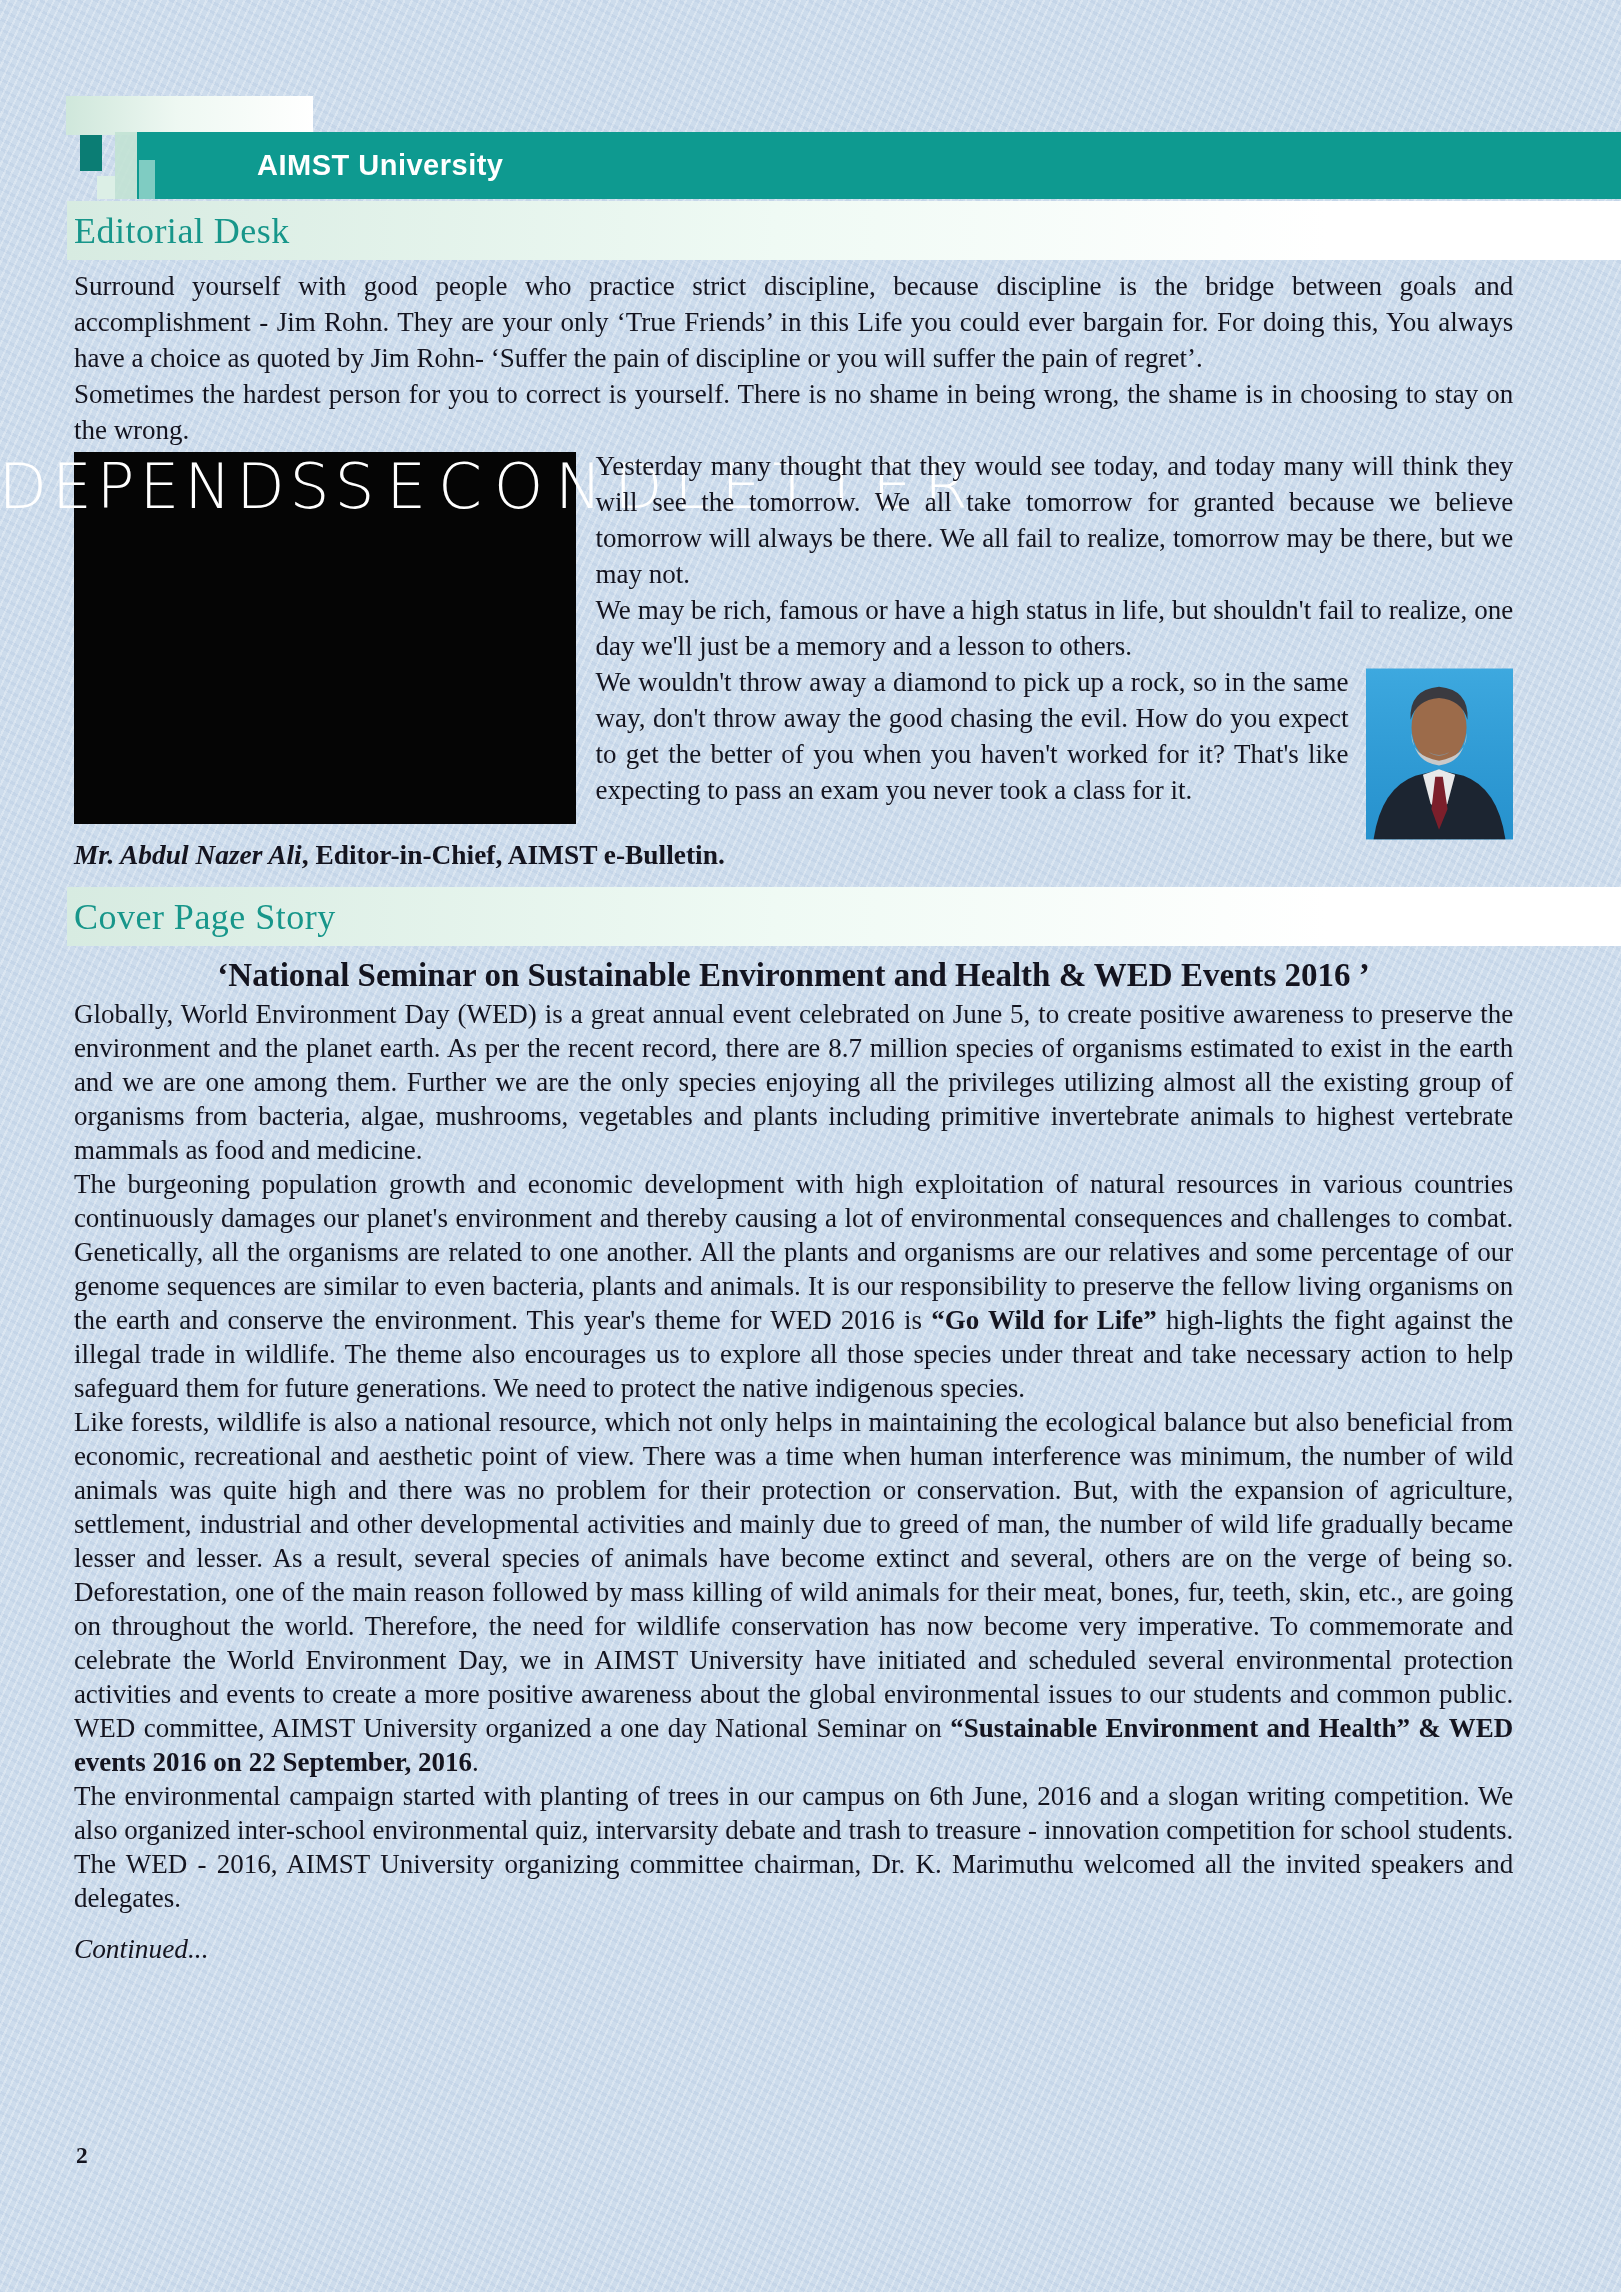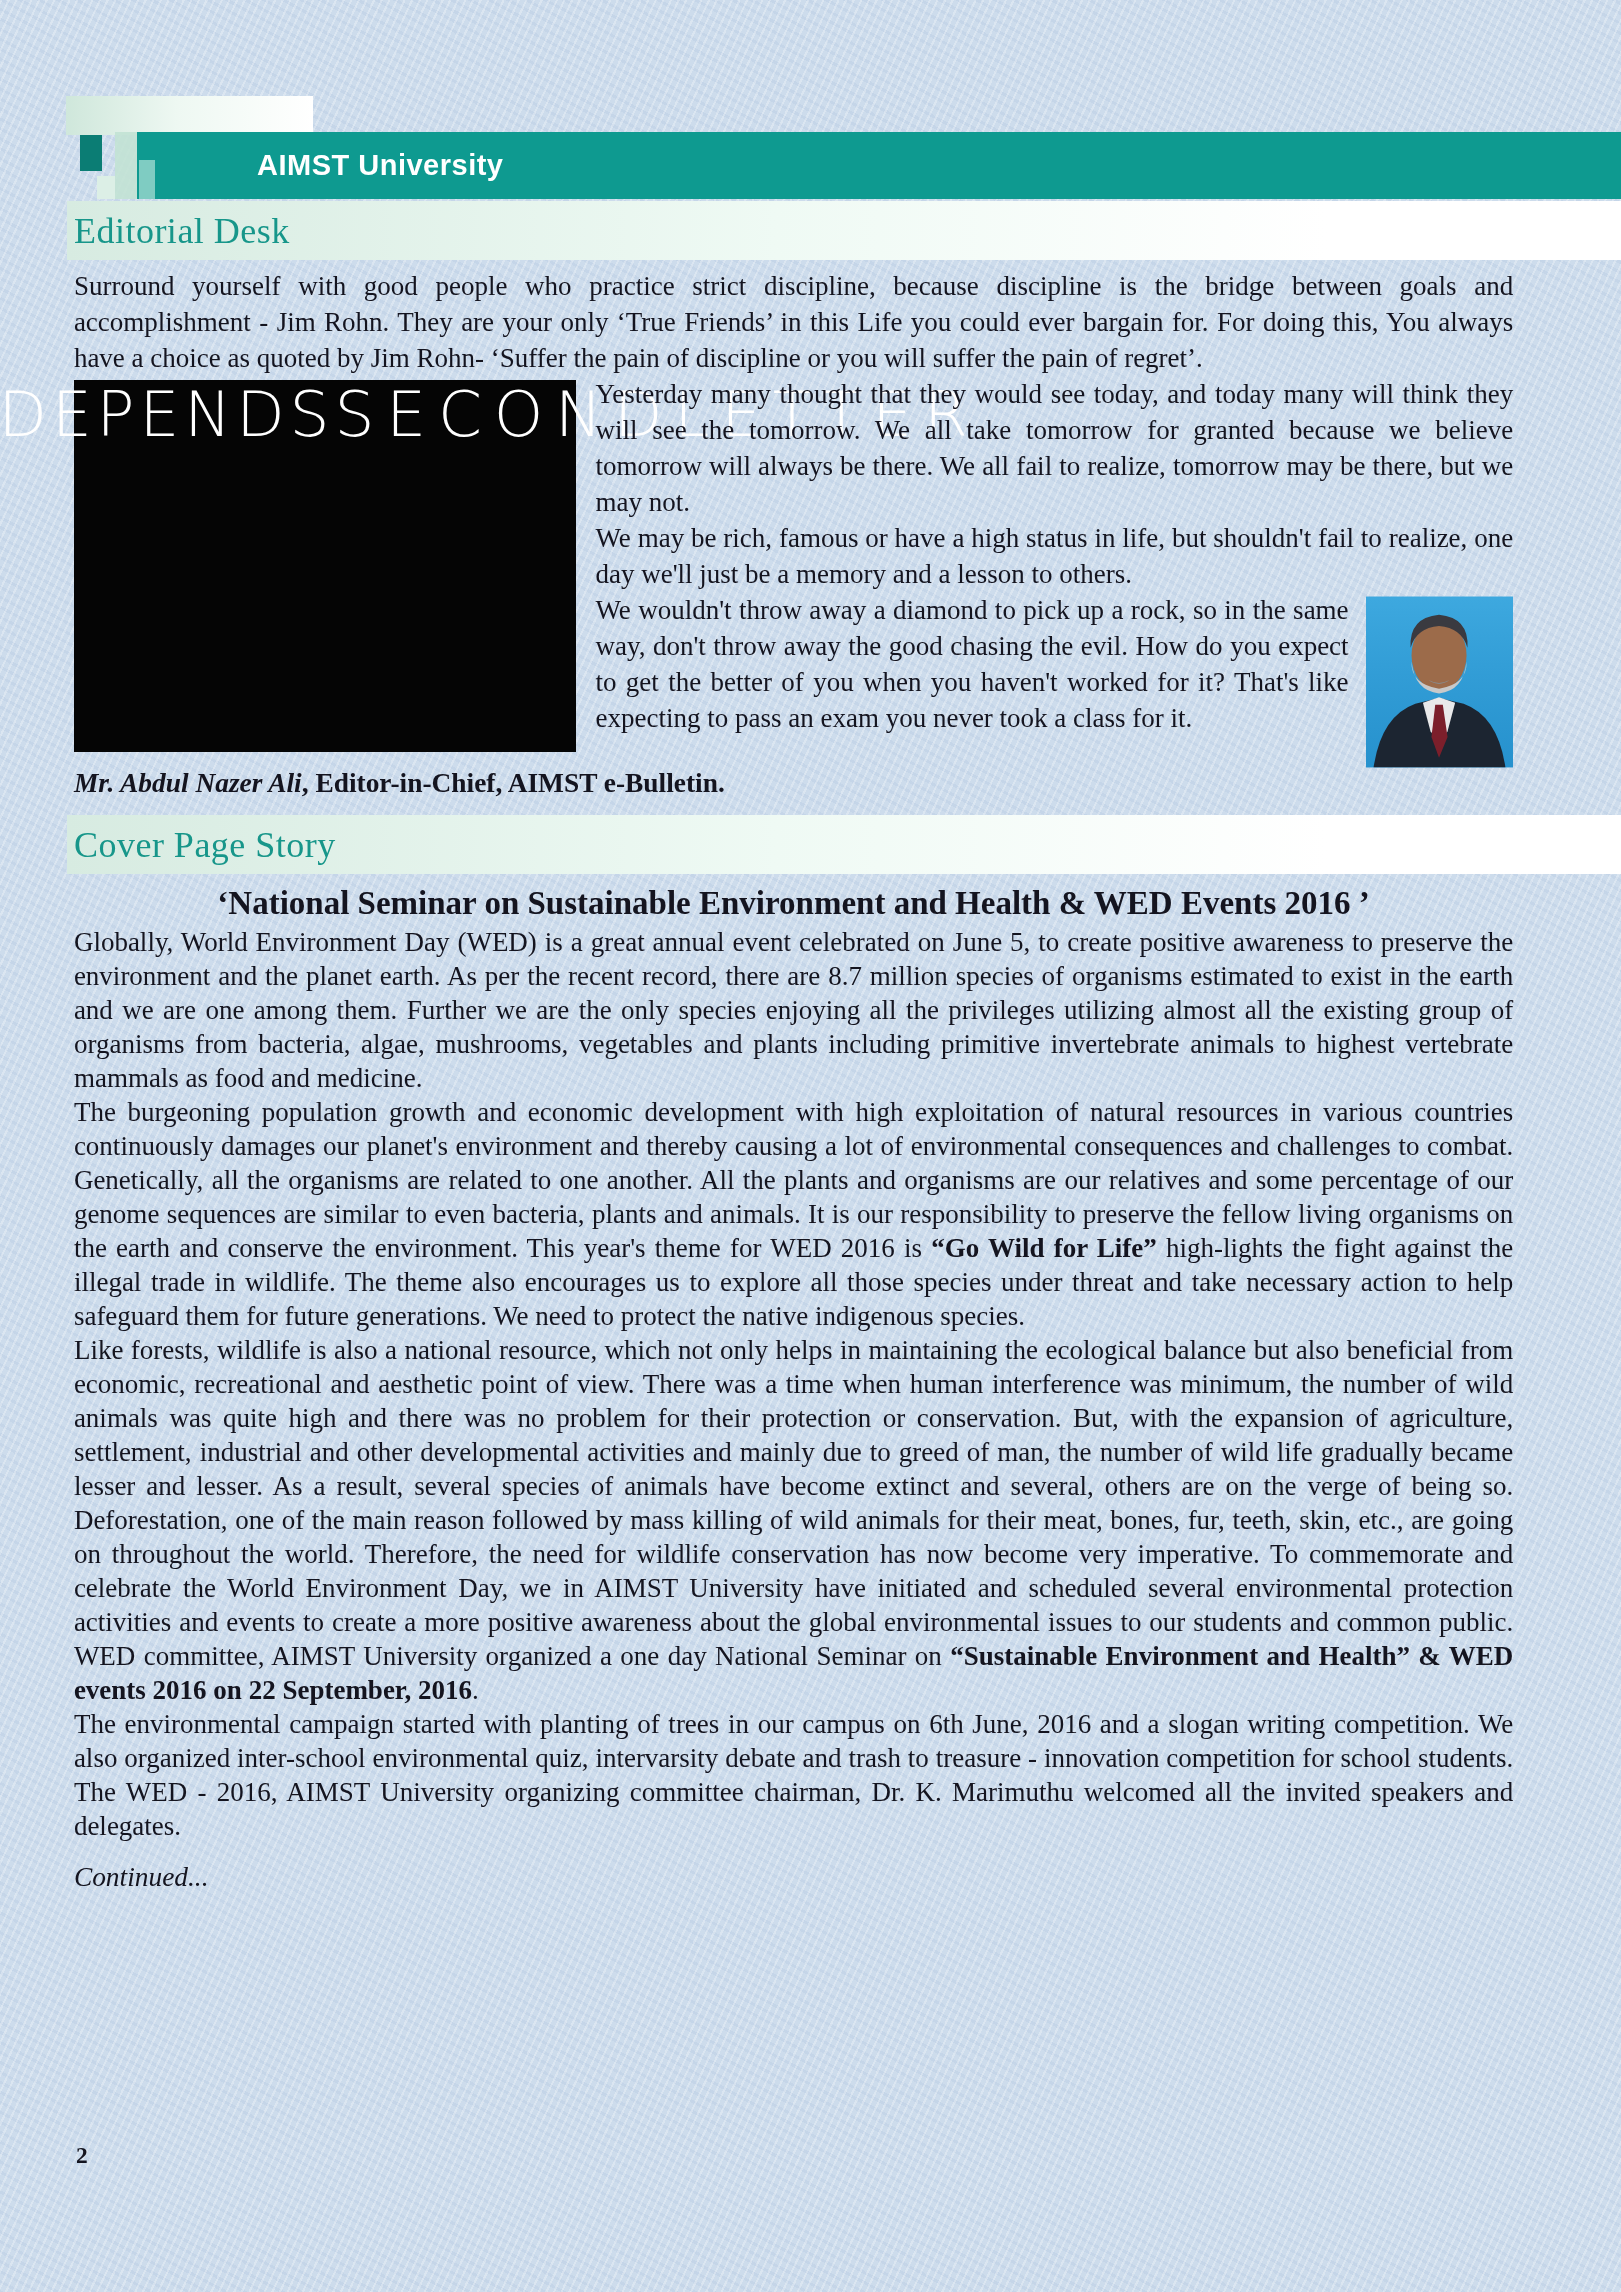--- a/index.html
+++ b/index.html
@@ -70,20 +70,21 @@
   <div class="sq-mid"></div>
 
   <div class="content">
 
     <div class="band">
       <span class="band-label">Editorial Desk</span>
     </div>
 
     <div class="bodytext" style="margin-top:7.8px;">
       <p>Surround yourself with good people who practice strict discipline, because discipline is the bridge between goals and accomplishment - Jim Rohn. They are your only ‘True Friends’ in this Life you could ever bargain for. For doing this, You always have a choice as quoted by Jim Rohn- ‘Suffer the pain of discipline or you will suffer the pain of regret’.</p>
+      <p>Sometimes the hardest person for you to correct is yourself. There is no shame in being wrong, the shame is in choosing to stay on the wrong.</p>
 
       <div>
         <div class="quote-img">
           <div class="ln"><span>S</span><span style="color:#4ba6d8;">U</span><span>CCESS</span></div>
           <div class="ln">DEPENDS</div>
           <div class="ln wide">SECOND</div>
           <div class="ln wide">LETTER</div>
         </div>
 
         <p>Yesterday many thought that they would see today, and today many will think they will see the tomorrow. We all take tomorrow for granted because we believe tomorrow will always be there. We all fail to realize, tomorrow may be there, but we may not.</p>

